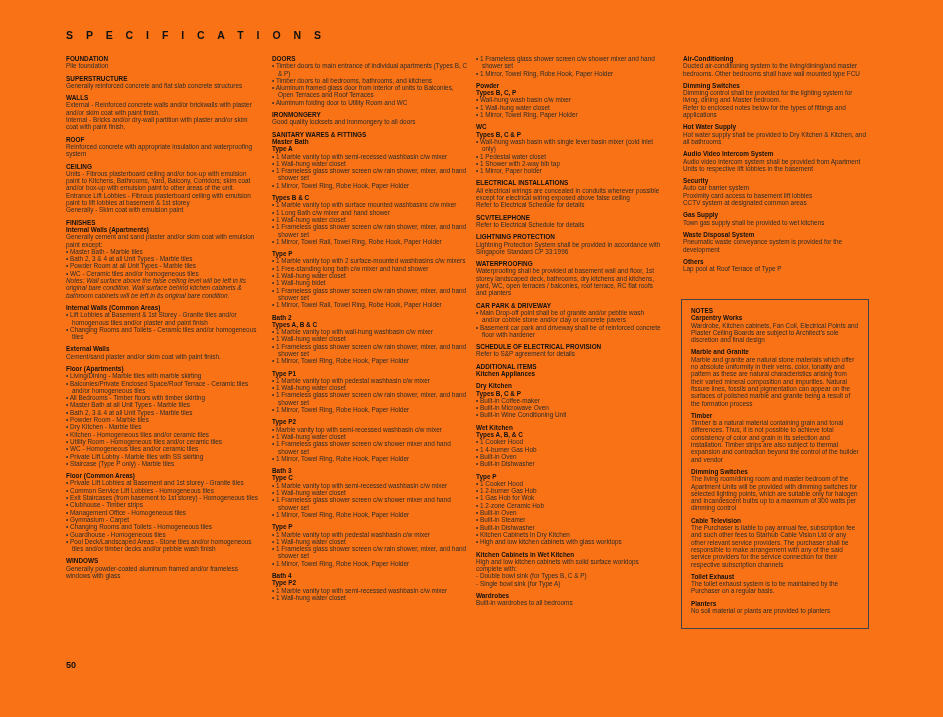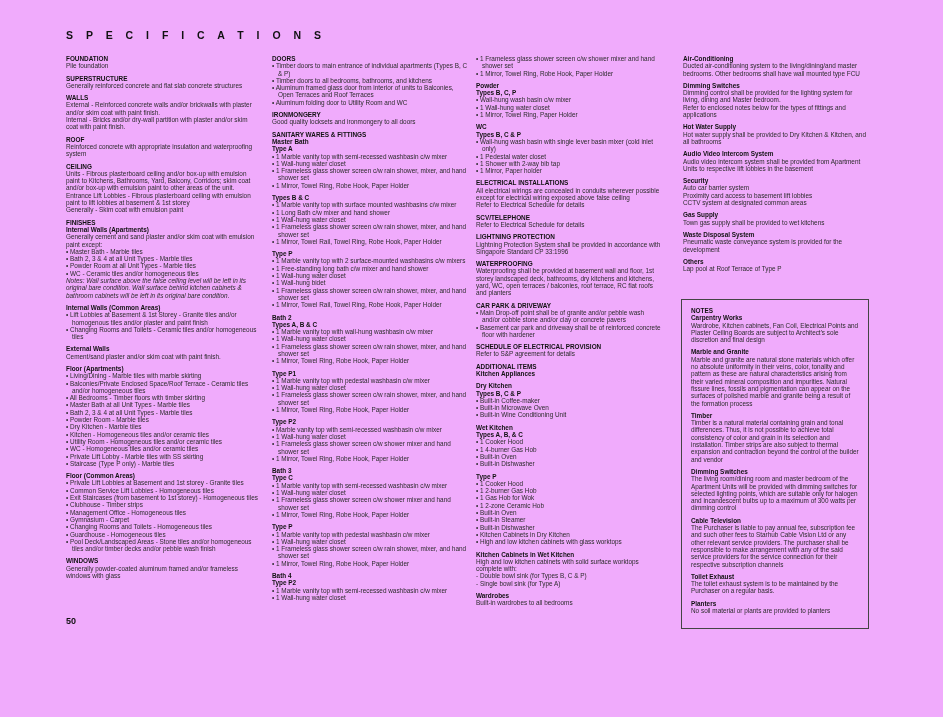--- a/index.html
+++ b/index.html
@@ -1,31 +1,31 @@
 <!DOCTYPE html>
 <html><head>
 <meta charset="utf-8">
 <style>
   html,body{margin:0;padding:0;background:#e8e8e8;}
-  .page{position:relative;width:943px;height:717px;background:#f0abfc;font-family:"Liberation Sans",sans-serif;color:#2b2b2b;overflow:hidden;}
+  .page{position:relative;width:943px;height:717px;background:#f97316;font-family:"Liberation Sans",sans-serif;color:#2b2b2b;overflow:hidden;}
   .doc-title{position:absolute;left:66px;top:29px;font-size:10.5px;font-weight:bold;letter-spacing:5px;color:#111;}
   .col{position:absolute;top:55px;font-size:6.4px;line-height:7.3px;}
   .col-1{left:66px;width:194px;}
   .col-2{left:272px;width:197px;}
   .col-3{left:476px;width:186px;}
   .col-4{left:683px;width:184px;}
   .sec{margin-bottom:5px;}
   .h{font-weight:bold;color:#111;}
   .p{}
   .it{font-style:italic;}
   .li{padding-left:6px;text-indent:-6px;}
   .dash{padding-left:5px;text-indent:-5px;}
   .notes{position:absolute;left:681px;top:299px;width:188px;height:330px;box-sizing:border-box;border:1.5px solid #444;padding:7px 9px;font-size:6.4px;line-height:7.3px;}
   .notes .h{margin-top:0;}
-  .page-number{position:absolute;left:66px;top:616px;font-size:9px;font-weight:bold;color:#111;}
+  .page-number{position:absolute;left:66px;top:660px;font-size:9px;font-weight:bold;color:#111;}
 </style>
 </head>
 <body>
 
 <div class="page">
   <div class="doc-title">S P E C I F I C A T I O N S</div>
   <div class="col col-1">
       <div class="sec">
         <div class="h">FOUNDATION</div>
         <div class="p">Pile foundation</div>

